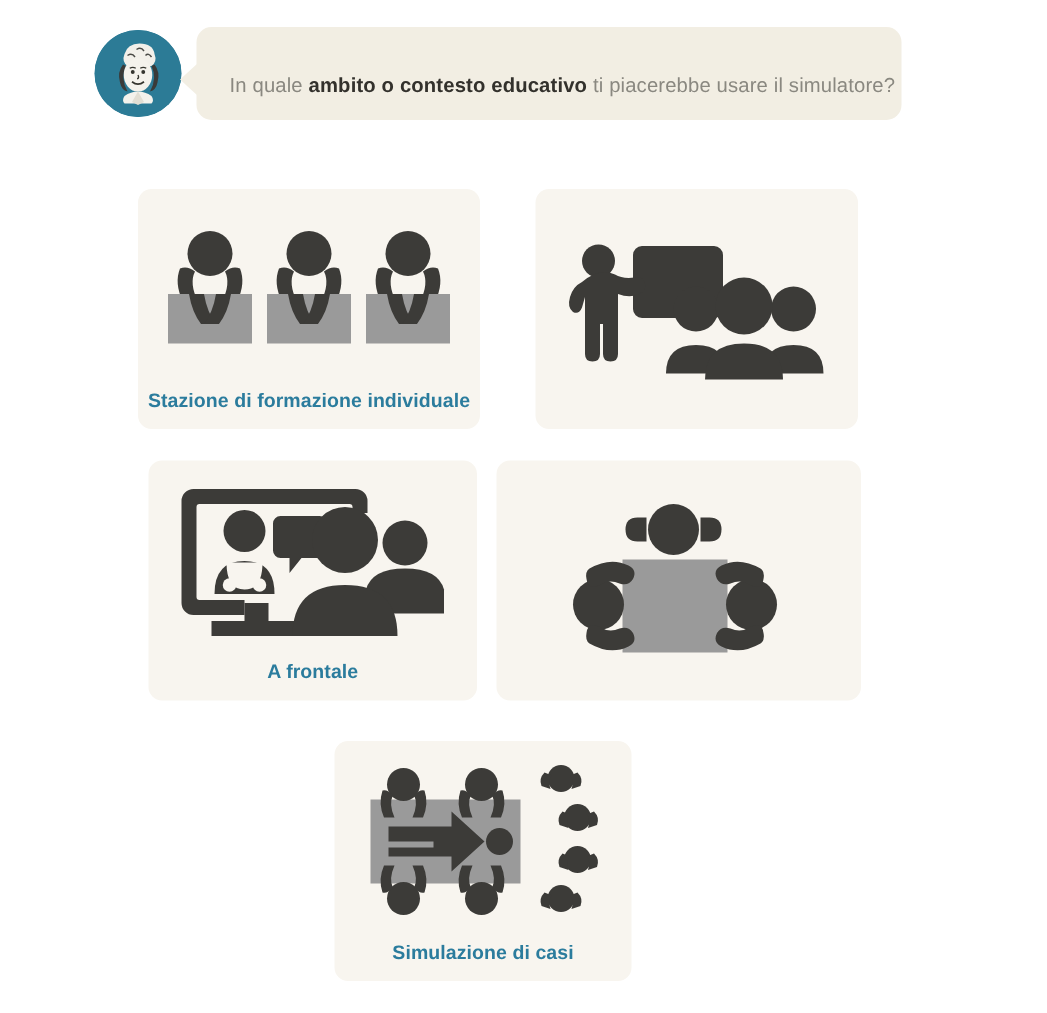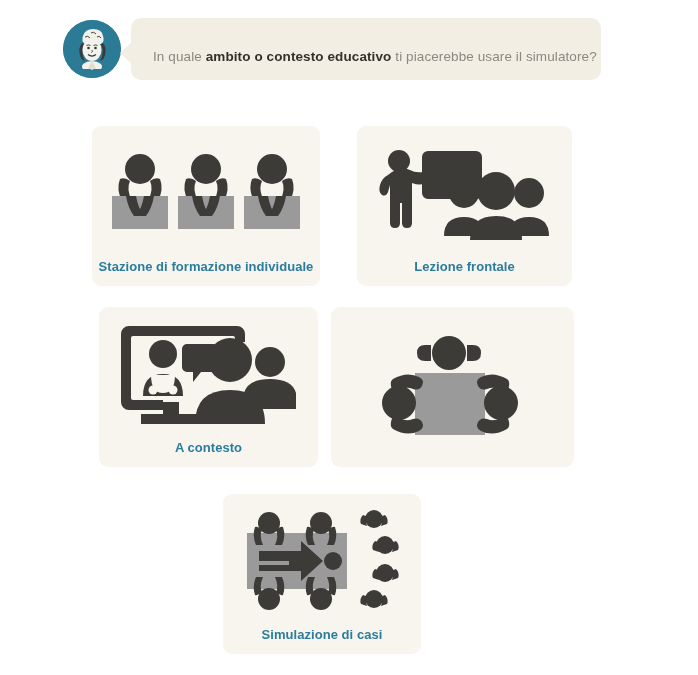--- a/index.html
+++ b/index.html
@@ -203,21 +203,20 @@
         <circle class="icon-fig" cx="88" cy="52" r="15"></circle>
         <path class="icon-fig" d="M68 95 q0-19 20-19 q20 0 20 19 z"></path>
 
         <circle class="icon-fig" cx="153" cy="52" r="15"></circle>
         <path class="icon-fig" d="M133 95 q0-19 20-19 q20 0 20 19 z"></path>
 
         <circle class="icon-fig" cx="120" cy="50" r="19"></circle>
         <path class="icon-fig" d="M94 99 q0-24 26-24 q26 0 26 24 z"></path>
       </svg>
     </div>
-    <div class="card-label">Lezione frontale</div>
   </div>
 
   <div class="card" id="card-3">
     <div class="card-icon">
       <svg width="180" height="112" viewBox="0 0 180 112">
 
         <path class="icon-fig" d="M10 8 h108 a8 8 0 0 1 8 8 v8 h-10 v-4 a2 2 0 0 0 -2 -2 h-100 a2 2 0 0 0 -2 2 v60 a2 2 0 0 0 2 2 h30 v10 h-34 a8 8 0 0 1 -8 -8 v-68 a8 8 0 0 1 8 -8 z"></path>
 
         <path class="icon-fig" d="M44 84 h16 v12 h-16 z"></path>
         <path class="icon-fig" d="M22 96 h58 v10 h-58 z"></path>
@@ -232,21 +231,21 @@
 
         <path class="icon-fig" d="M68 26 h26 a5 5 0 0 1 5 5 v18 a5 5 0 0 1 -5 5 h-12 l-8 10 v-10 h-6 a5 5 0 0 1 -5 -5 v-18 a5 5 0 0 1 5 -5 z"></path>
 
         <circle class="icon-fig" cx="151" cy="44" r="15"></circle>
         <path class="icon-fig" d="M125 75 q4-14 26-14 q22 0 26 14 l0 16 l-52 0 z"></path>
 
         <circle class="icon-fig" cx="111" cy="42" r="22"></circle>
         <path class="icon-fig" d="M76 106 q0-34 35-34 q35 0 35 34 z"></path>
       </svg>
     </div>
-    <div class="card-label">A contesto</div>
+    <div class="card-label">A frontale</div>
   </div>
 
   <div class="card" id="card-4">
     <div class="card-icon">
       <svg width="180" height="112" viewBox="0 0 180 112">
 
         <path class="icon-fig" d="M62 14 q-8 0 -8 8 q0 8 8 8 l6 0 l0-16 z"></path>
         <path class="icon-fig" d="M110 14 q8 0 8 8 q0 8 -8 8 l-6 0 l0-16 z"></path>
         <circle class="icon-fig" cx="86" cy="22" r="17"></circle>
 

